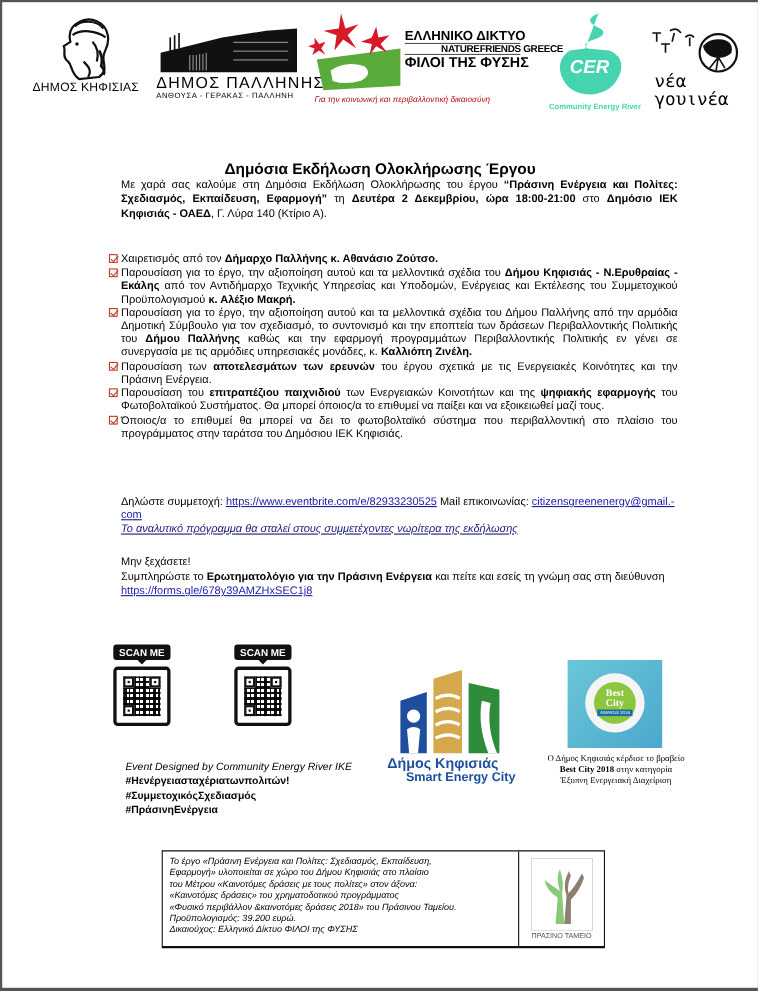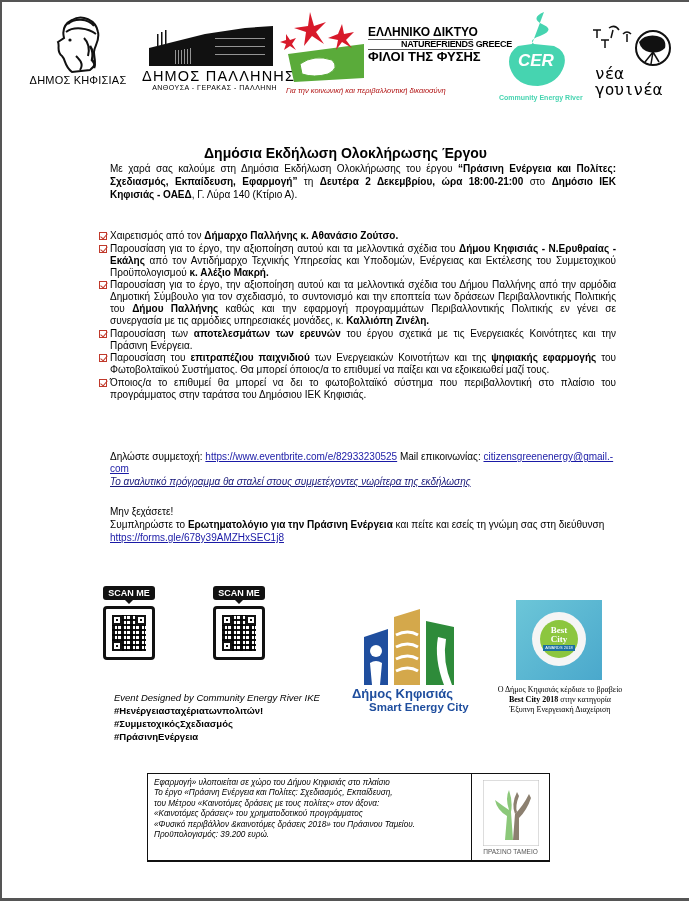--- a/index.html
+++ b/index.html
@@ -3,21 +3,21 @@
 <meta charset="utf-8">
 <style>
   * { box-sizing: border-box; margin: 0; padding: 0; }
   html, body { width: 689px; height: 901px; overflow: hidden; }
   body { background: #555555; font-family: "Liberation Sans", sans-serif; color: #000; position: relative; }
   .page { position: absolute; left: 2px; top: 2px; width: 687px; height: 896px; background: #ffffff; }
   a { color: #1a1aa6; text-decoration: underline; }
 
   
   .logos { position: absolute; top: 0; left: 0; width: 687px; height: 105px; }
-  .logo { position: absolute; text-align: right; }
+  .logo { position: absolute; }
   .kifisia { left: 20px; top: 14px; width: 112px; height: 86px; text-align: center; }
   .kifisia .head { width: 48px; height: 58px; margin: 0 auto; position: relative; }
   .kifisia .label { font-weight: normal; font-size: 11px; letter-spacing: 0.2px; white-space: nowrap; }
   .pallini { left: 140px; top: 22px; width: 135px; height: 78px; }
   .pallini .building { height: 42px; position: relative; }
   .pallini .name { font-size: 14.5px; letter-spacing: 1.2px; margin-top: 2px; white-space: nowrap; font-family: "Liberation Sans", sans-serif; }
   .pallini .sub { font-size: 7px; letter-spacing: 0.5px; white-space: nowrap; }
   .naturefriends { left: 278px; top: 6px; width: 200px; height: 92px; }
   .nf-text { position: absolute; left: 88px; top: 18px; width: 105px; }
   .nf-line { font-weight: bold; font-family: "Liberation Sans", sans-serif; white-space: nowrap; border-bottom: 1px solid #555; line-height: 1.05; }
@@ -264,26 +264,27 @@
     <div class="awards">AWARDS 2018</div>
   </div>
   <div class="award-cap">
     <div>Ο Δήμος Κηφισιάς κέρδισε το βραβείο</div>
     <div><b>Best City 2018</b><span> στην κατηγορία</span></div>
     <div>Έξυπνη Ενεργειακή Διαχείριση</div>
   </div>
 
   <div class="footbox">
     <div class="left">
+      <div>Το έργο «Πράσινη Ενέργεια και Πολίτες: Σχεδιασμός, Εκπαίδευση,</div>
       <div>Εφαρμογή» υλοποιείται σε χώρο του Δήμου Κηφισιάς στο πλαίσιο</div>
-      <div>Το έργο «Πράσινη Ενέργεια και Πολίτες: Σχεδιασμός, Εκπαίδευση,</div>
       <div>του Μέτρου  «Καινοτόμες δράσεις με τους πολίτες» στον άξονα:</div>
       <div>«Καινοτόμες δράσεις» του χρηματοδοτικού προγράμματος</div>
       <div>«Φυσικό περιβάλλον &amp;καινοτόμες δράσεις 2018» του Πράσινου Ταμείου.</div>
       <div>Προϋπολογισμός: 39.200 ευρώ.</div>
+      <div>Δικαιούχος: Ελληνικό Δίκτυο ΦΙΛΟΙ της ΦΥΣΗΣ</div>
     </div>
     <div class="right">
       <svg width="56" height="66" viewBox="0 0 56 66" style="position:absolute;left:11px;top:6px;">
         <rect x="0" y="0" width="56" height="66" fill="#fff" stroke="#bbb" stroke-width="1"></rect>
         <path d="M22 60 L24 36 Q14 30 12 20 Q20 26 26 30 Q22 18 26 10 Q30 22 28 32 L30 60 Z" fill="#8cc87a"></path>
         <path d="M30 60 L32 34 Q40 26 46 14 L48 18 Q44 30 36 38 L36 60 Z" fill="#8c8070"></path>
         <path d="M32 34 Q28 24 34 12 L36 16 Q32 26 34 32 Z" fill="#8c8070"></path>
       </svg>
       <div class="cap">ΠΡΑΣΙΝΟ ΤΑΜΕΙΟ</div>
     </div>

